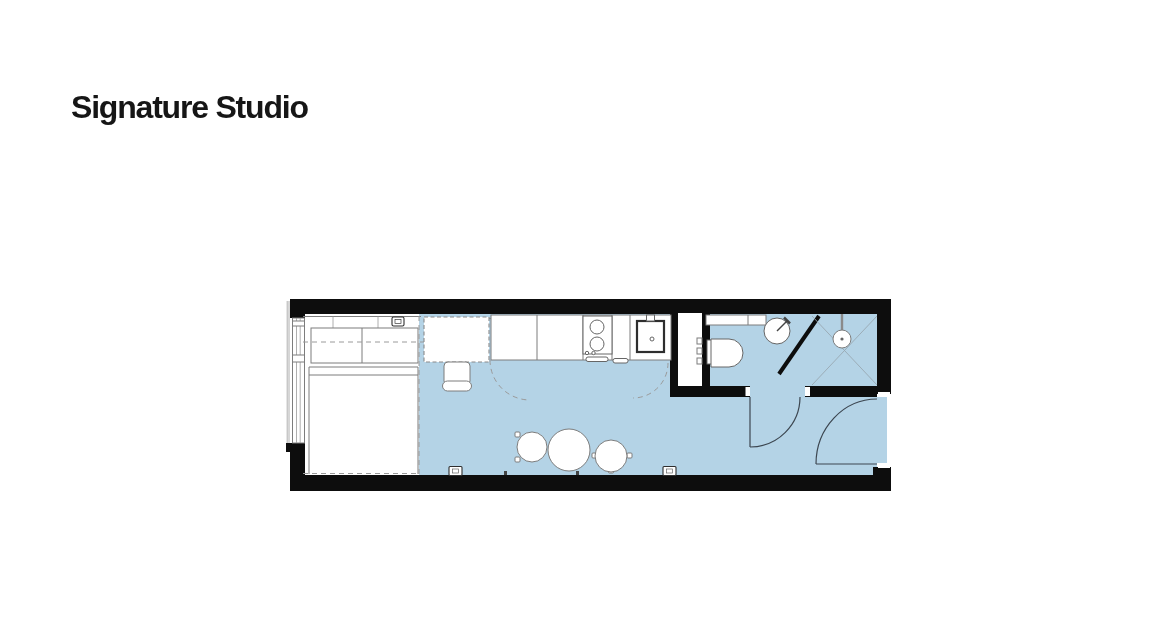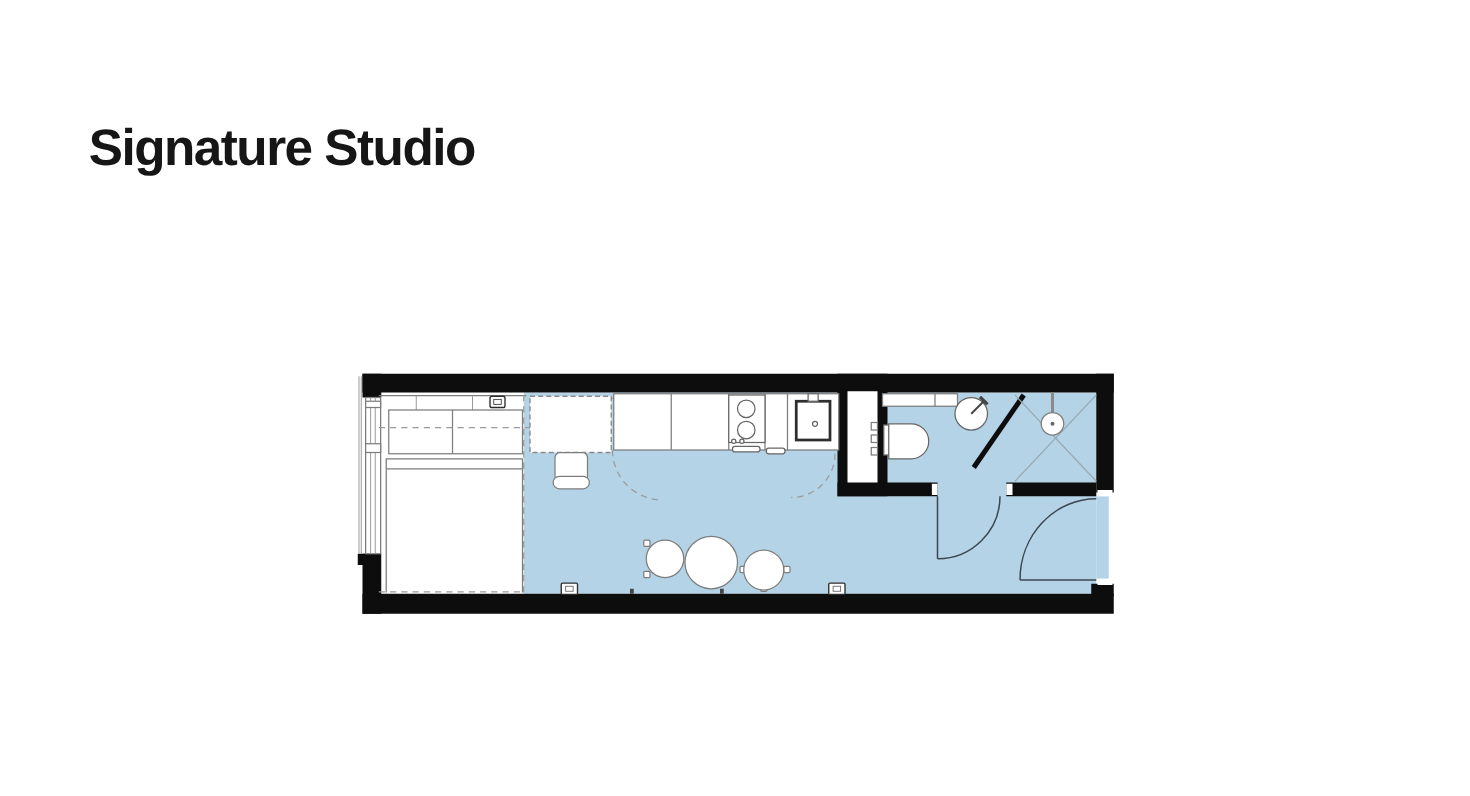--- a/index.html
+++ b/index.html
@@ -3,21 +3,21 @@
 <meta charset="utf-8">
 <style>
   html,body{margin:0;padding:0;}
   body{
     width:1176px;height:637px;position:relative;overflow:hidden;
     background:var(--page_bg,#ffffff);
     font-family:"Liberation Sans",sans-serif;
   }
   .page-title{
     position:absolute;left:71px;top:68px;
-    font-size:41px;font-weight:700;letter-spacing:-1.2px;
+    font-size:32px;font-weight:700;letter-spacing:-1.2px;
     color:var(--text,#161616);white-space:nowrap;text-align:center;
   }
   .plan{position:absolute;left:286px;top:297px;width:610px;height:196px;}
   svg{display:block}
   .wall{fill:var(--wall,#0d0d0d);}
   .wallln{stroke:var(--wall,#0d0d0d);fill:none;}
   .floorw{fill:#ffffff;}
   .floorb{fill:var(--floor,#b4d3e6);}
   .fx{fill:#ffffff;stroke:var(--stroke,#7d7d7d);stroke-width:1;}
   .fx2{fill:#ffffff;stroke:#666666;stroke-width:1;}

